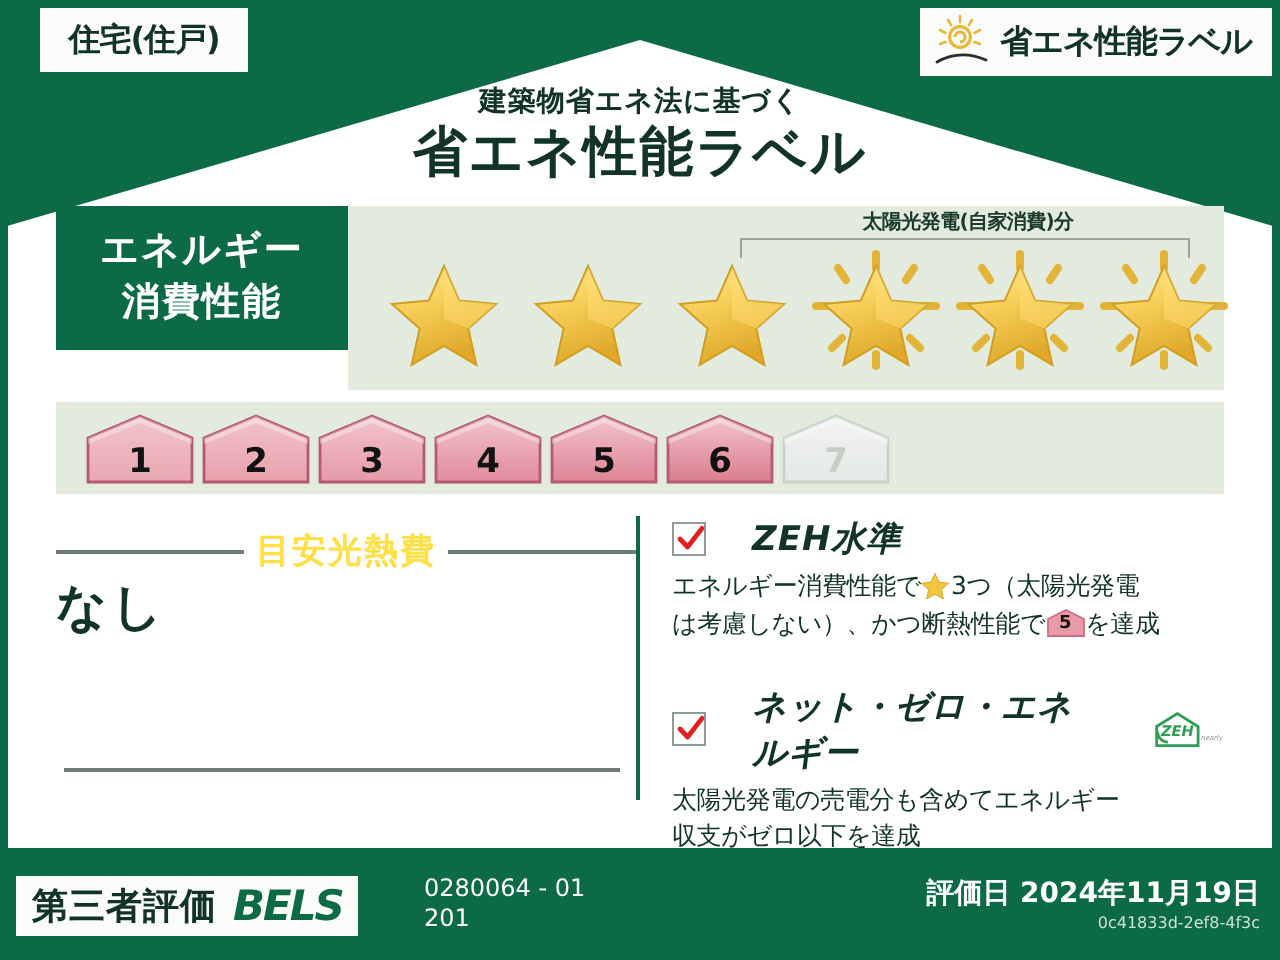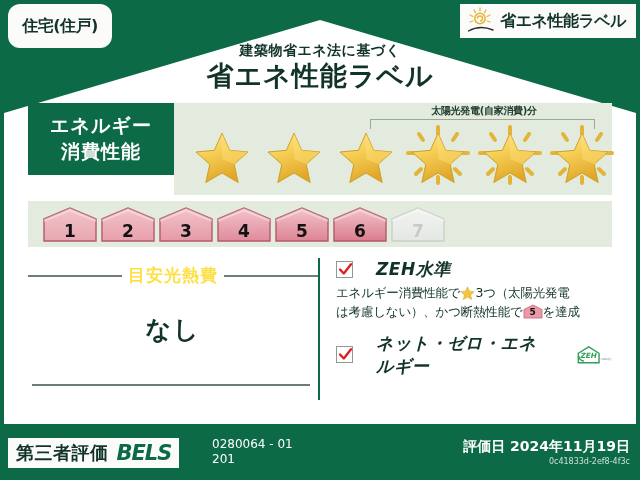--- a/index.html
+++ b/index.html
@@ -8,27 +8,26 @@
     font-family: "DejaVu Sans", "Liberation Sans", sans-serif;
   }
   body {
     background: #0c6b46;
     position: relative;
     overflow: hidden;
   }
 
   
   .badge-house-type {
-    position: absolute; left: 8px; top: 4px;
-    width: 104px; height: 44px;
+    position: absolute; left: 20px; top: 4px;
+    width: 104px; height: 32px;
     background: #fbfcfa;
     display: flex; align-items: center; justify-content: center;
     font-size: 16px; font-weight: bold; color: #12332a;
     letter-spacing: -0.5px;
-    border-radius: 12px;
   }
   .badge-renew {
     position: absolute; right: 4px; top: 4px;
     height: 34px;
     background: #fbfcfa;
     display: flex; align-items: center;
     padding: 0 10px 0 6px;
     gap: 4px;
   }
   .badge-renew .lbl {
@@ -131,22 +130,21 @@
   .cost-head {
     display: flex; align-items: center; gap: 6px;
     margin-top: 6px;
   }
   .cost-head .hline { flex: 1; height: 2px; background: #6e7d74; }
   .cost-head .hl-txt {
     font-size: 17px; font-weight: bold; color: #fde047;
     letter-spacing: 1px;
   }
   .cost-value {
-    margin-top: 26px;
-    text-align: center;
+    text-align: left;
     font-size: 25px; font-weight: bold; color: #12332a;
     letter-spacing: 2px;
   }
   .cost-rule {
     position: absolute; left: 4px; right: 8px; bottom: 22px;
     height: 2px; background: #6e7d74;
   }
 
   .vdivider {
     position: absolute; left: 0; top: 0; bottom: 8px;
@@ -486,37 +484,41 @@
       </div>
       <div class="crit-desc">
         <span>エネルギー消費性能で</span><span class="inline-star"><svg viewBox="0 0 24 23">
               <path d="M12 1.2 L15.2 8.2 L22.8 9 L17.1 14.1 L18.7 21.6 L12 17.8 L5.3 21.6 L6.9 14.1 L1.2 9 L8.8 8.2 Z" fill="#f3c53f" stroke="#d9a62c" stroke-width="0.8"></path>
             </svg></span><span>3つ（太陽光発電</span><br><span>は考慮しない）、かつ断熱性能で</span><span class="inline-house"><svg viewBox="0 0 20 15">
               <path d="M1 5.5 L10 1 L19 5.5 L19 14 L1 14 Z" fill="#e89aa8" stroke="#c9707f" stroke-width="0.9"></path>
             </svg><span>5</span></span><span>を達成</span>
       </div>
     </div>
 
-    <div class="crit" style="margin-top:10px;">
+    <div class="crit" style="margin-top:20px;">
       <div class="crit-head">
         <span class="checkbox">
           <svg viewBox="0 0 15 15">
             <path d="M2 7.5 L5.8 11.5 L13 2.2" fill="none" stroke="#e02020" stroke-width="2.4" stroke-linecap="round" stroke-linejoin="round"></path>
           </svg>
         </span>
         <span class="crit-title">ネット・ゼロ・エネルギー</span>
         <span class="zeh-badge-wrap">
           <svg class="zeh-badge" viewBox="0 0 44 24">
             <path d="M5 10 L17 2.5 L29 10 L29 21 L5 21 Z" fill="none" stroke="#2e9e57" stroke-width="1.6"></path>
             <path d="M5.5 13 a6 6 0 0 0 6 6" fill="none" stroke="#2e9e57" stroke-width="1.6"></path>
             <text x="17" y="15.5" font-size="8.5" font-weight="bold" fill="#2e9e57" font-family="DejaVu Sans, sans-serif" text-anchor="middle">ZEH</text>
             <text x="37" y="18" font-size="4" fill="#8a8f8a" font-family="DejaVu Sans, sans-serif" text-anchor="middle">nearly</text>
           </svg>
         </span>
       </div>
+      <div class="crit-desc">
+        <span>太陽光発電の売電分も含めてエネルギー</span><br>
+        <span>収支がゼロ以下を達成</span>
+      </div>
     </div>
   </div>
 </div>
 
 <div class="footer">
   <div class="bels-box">
     <span class="bels-jp">第三者評価</span>
     <span class="bels-en">BELS</span>
   </div>
   <div class="bels-id">

